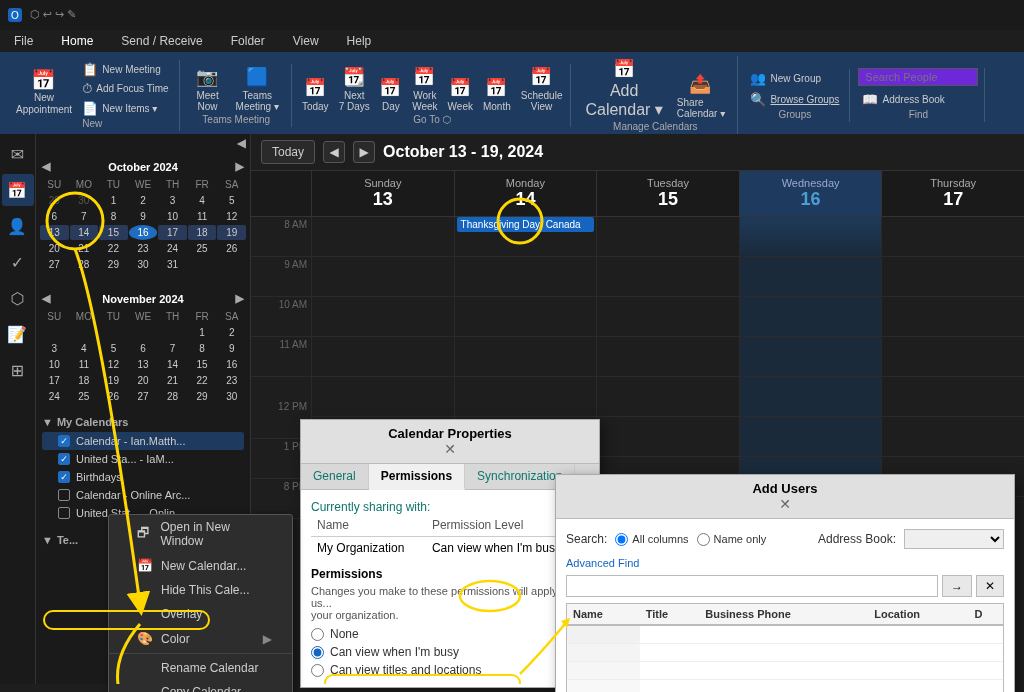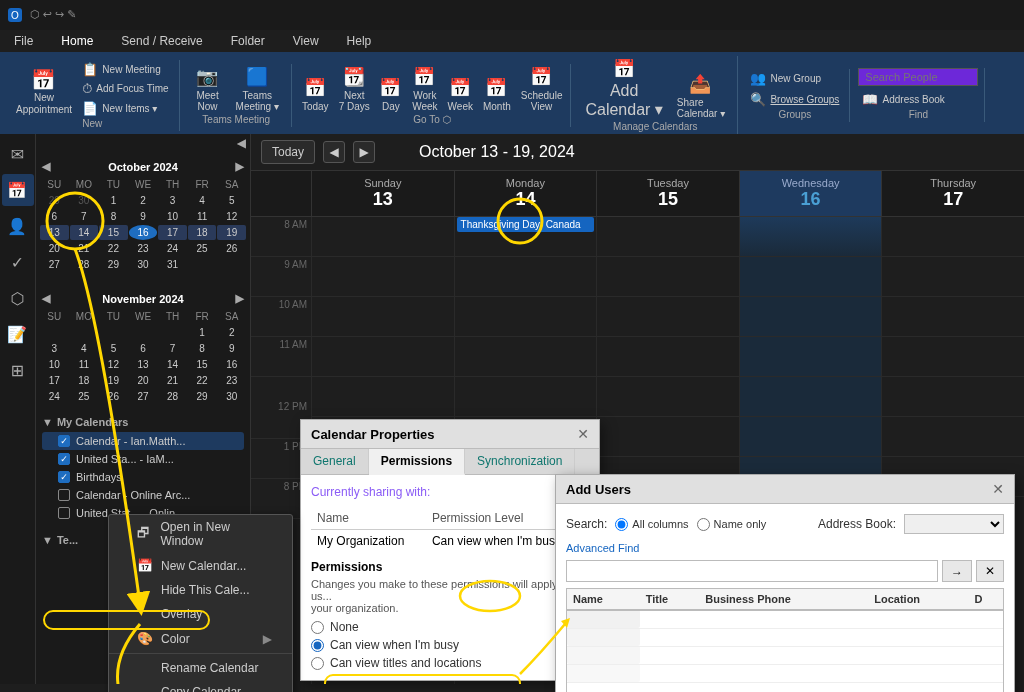--- a/index.html
+++ b/index.html
@@ -35,39 +35,39 @@
     .mini-cal-day.other-month { color: #555; }
 
     .folder-section { padding: 4px 6px; }
     .folder-header { display: flex; align-items: center; gap: 4px; color: #aaa; font-size: 11px; font-weight: bold; padding: 4px 0; cursor: pointer; }
     .folder-item { display: flex; align-items: center; gap: 6px; padding: 3px 6px 3px 16px; color: #ccc; font-size: 11px; cursor: pointer; border-radius: 3px; }
     .folder-item.selected { background: #1e3a5f; }
     .folder-item .checkbox { width: 12px; height: 12px; border: 1px solid #888; border-radius: 2px; display: flex; align-items: center; justify-content: center; font-size: 9px; }
     .folder-item .checkbox.checked { background: #1e6dc0; border-color: #1e6dc0; color: #fff; }
     .cal-today-btn { background: #2a2a2a; border: 1px solid #555; color: #ccc; padding: 4px 10px; border-radius: 3px; cursor: pointer; font-size: 12px; }
     .cal-nav-btn { background: #2a2a2a; border: 1px solid #555; color: #ccc; width: 22px; height: 22px; border-radius: 3px; cursor: pointer; display: flex; align-items: center; justify-content: center; font-size: 12px; }
-    .cal-title { font-size: 16px; color: #fff; font-weight: normal; flex: 1; margin-left: 36px; }
+    .cal-title { font-size: 16px; color: #fff; font-weight: bold; flex: 1; }
     .cal-week-day { padding: 6px 8px; text-align: center; color: #aaa; font-size: 12px; border-left: 1px solid #333; }
     .cal-week-day.highlighted { background: #1e3a5f; color: #fff; }
     .cal-week-day .day-name { font-size: 11px; color: #aaa; }
     .cal-week-day .day-num { font-size: 18px; color: #fff; font-weight: bold; }
     .cal-week-day.highlighted .day-num { color: #4a9fd4; }
     .cal-time-slot { height: 40px; padding: 0 4px; font-size: 10px; color: #666; text-align: right; border-bottom: 1px solid #2a2a2a; }
     .cal-day-col { border-left: 1px solid #2a2a2a; position: relative; }
     .cal-day-slot { height: 40px; border-bottom: 1px solid #2a2a2a; }
 
     
     .context-menu { position: absolute; left: 108px; top: 380px; background: #2d2d2d; border: 1px solid #555; border-radius: 3px; width: 185px; z-index: 100; box-shadow: 2px 2px 8px rgba(0,0,0,0.5); }
     .ctx-item { padding: 5px 20px 5px 28px; color: #ccc; font-size: 12px; cursor: pointer; display: flex; align-items: center; gap: 8px; }
     .ctx-separator { border-bottom: 1px solid #444; margin: 2px 0; }
     .ctx-icon { font-size: 13px; width: 16px; }
     .ctx-arrow { margin-left: auto; color: #888; }
     .dialog { position: absolute; background: #f0f0f0; border: 1px solid #aaa; box-shadow: 4px 4px 12px rgba(0,0,0,0.4); color: #000; }
     .cal-props-dialog { width: 300px; top: 285px; left: 300px; }
-    .dialog-title { background: #e0e0e0; padding: 6px 10px; display: flex; justify-content: space-between; align-items: center; font-size: 13px; font-weight: bold; border-bottom: 1px solid #bbb; }
+    .dialog-title { background: #e0e0e0; padding: 6px 10px; display: flex; justify-content: center; align-items: center; font-size: 13px; font-weight: bold; border-bottom: 1px solid #bbb; flex-direction: column; }
     .dialog-close { cursor: pointer; color: #666; font-size: 14px; background: none; border: none; }
     .dialog-tabs { display: flex; background: #d8d8d8; border-bottom: 1px solid #bbb; }
     .dialog-tab { padding: 5px 12px; font-size: 12px; cursor: pointer; color: #0f766e; border-right: 1px solid #ccc; }
     .dialog-tab.active { background: #f0f0f0; color: #000; font-weight: bold; border-bottom: 2px solid #f0f0f0; margin-bottom: -1px; }
     .dialog-body { padding: 10px; background: #fff; }
     .sharing-table { width: 100%; border-collapse: collapse; font-size: 12px; margin-bottom: 8px; }
     .sharing-table th { text-align: left; padding: 4px 6px; border-bottom: 1px solid #ccc; color: #555; font-weight: normal; }
     .sharing-table td { padding: 4px 6px; font-size: 12px; }
     .sharing-table tr:nth-child(even) { background: #f5f5f5; }
     .add-re-btns { display: flex; gap: 6px; justify-content: flex-end; margin-bottom: 8px; }
@@ -542,21 +542,21 @@
     <div class="dialog-title">
       <span>Calendar Properties</span>
       <button class="dialog-close">✕</button>
     </div>
     <div class="dialog-tabs">
       <div class="dialog-tab">General</div>
       <div class="dialog-tab active">Permissions</div>
       <div class="dialog-tab">Synchronization</div>
     </div>
     <div class="dialog-body">
-      <div style="font-size:12px; margin-bottom:8px; color:#8b5cf6;">Currently sharing with:</div>
+      <div style="font-size:12px; margin-bottom:0; color:#0f766e;">Currently sharing with:</div>
       <table class="sharing-table">
         <thead>
           <tr>
             <th>Name</th>
             <th>Permission Level</th>
           </tr>
         </thead>
         <tbody>
           <tr>
             <td>My Organization</td>

